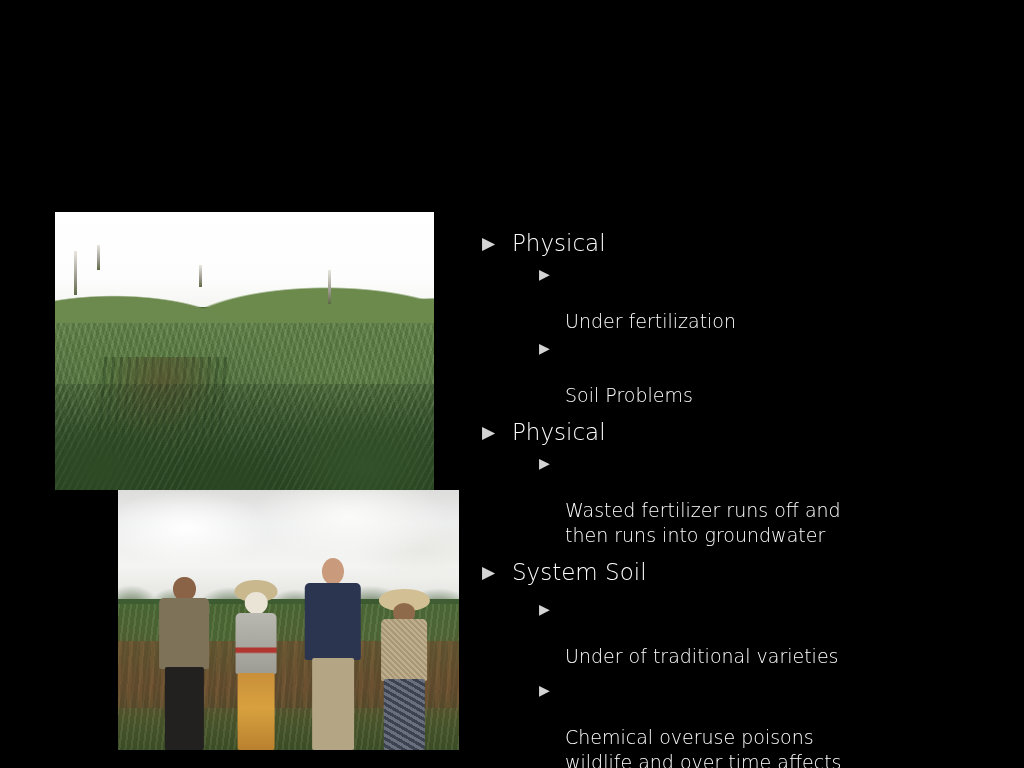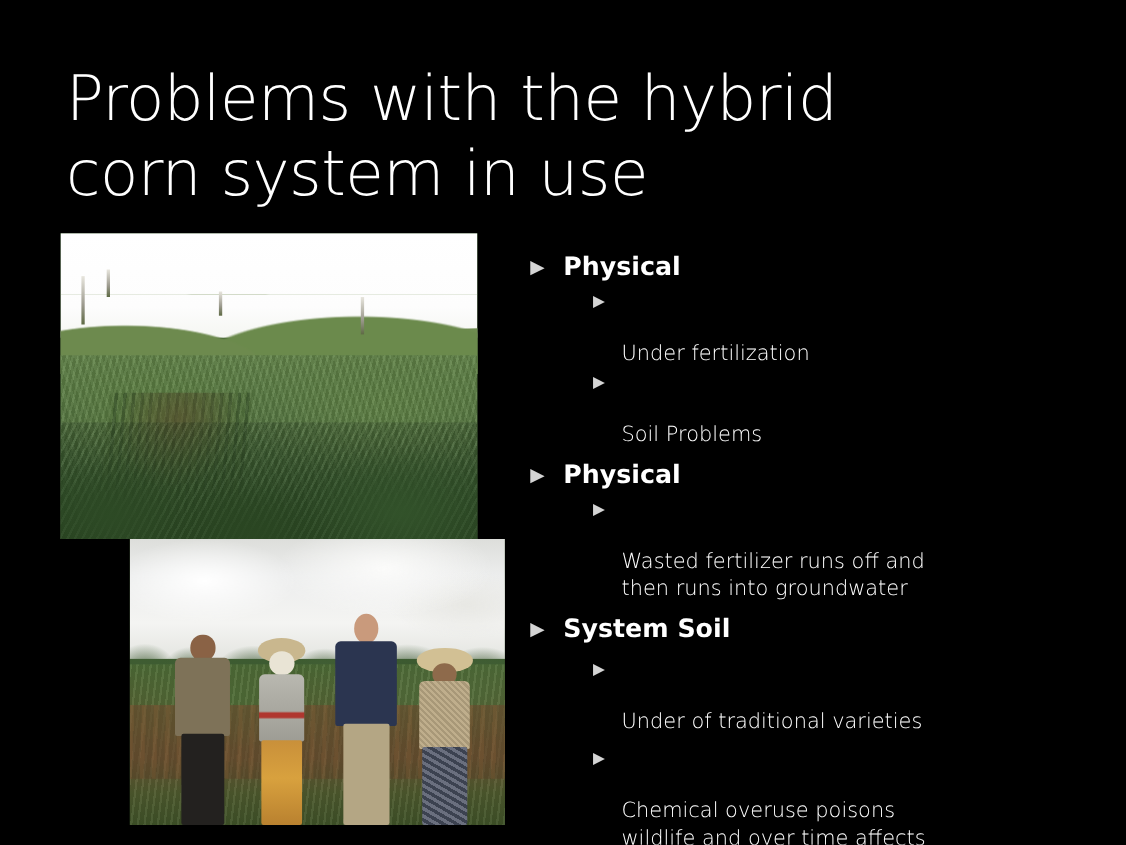--- a/index.html
+++ b/index.html
@@ -248,21 +248,20 @@
   
   .lvl1 { margin-bottom: 2px; }
   .lvl1 .marker {
     width: 30px;
     font-size: 17px;
     padding-top: 7px;
   }
   .lvl1 .btext {
     font-size: 23px;
     line-height: 31px;
-    font-weight: bold;
   }
 
   
   .lvl2 { margin-left: 57px; margin-bottom: 1px; }
   .lvl2 .marker {
     width: 26px;
     font-size: 14px;
     padding-top: 6px;
   }
   .lvl2 .btext {
@@ -271,22 +270,20 @@
     margin-top: 48px;
   }
   .pad-top { margin-top: 9px; }
   .pad-top2 { margin-top: 8px; }
 </style>
 </head>
 <body>
 
 <div id="slide">
 
-  <div id="title">Problems with the hybrid
-corn system in use</div>
 
   <div class="photo" id="photo-hillside">
     <div class="sky"></div>
     <div class="ridge"></div>
     <div class="field"></div>
     <div class="gully"></div>
     <div class="brush"></div>
     <div class="snag s1"></div>
     <div class="snag s2"></div>
     <div class="snag s3"></div>

